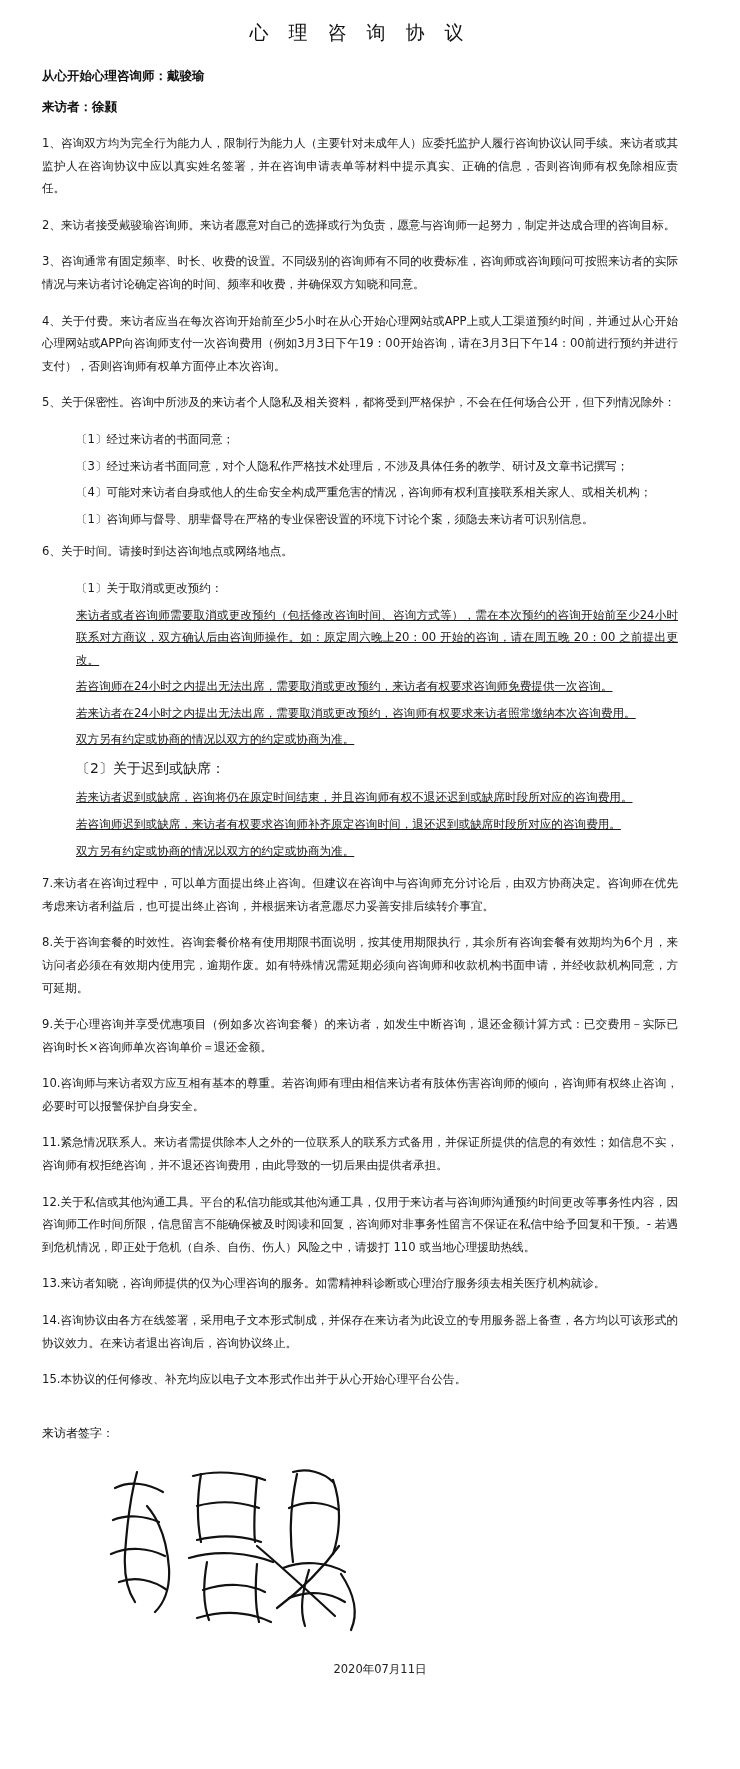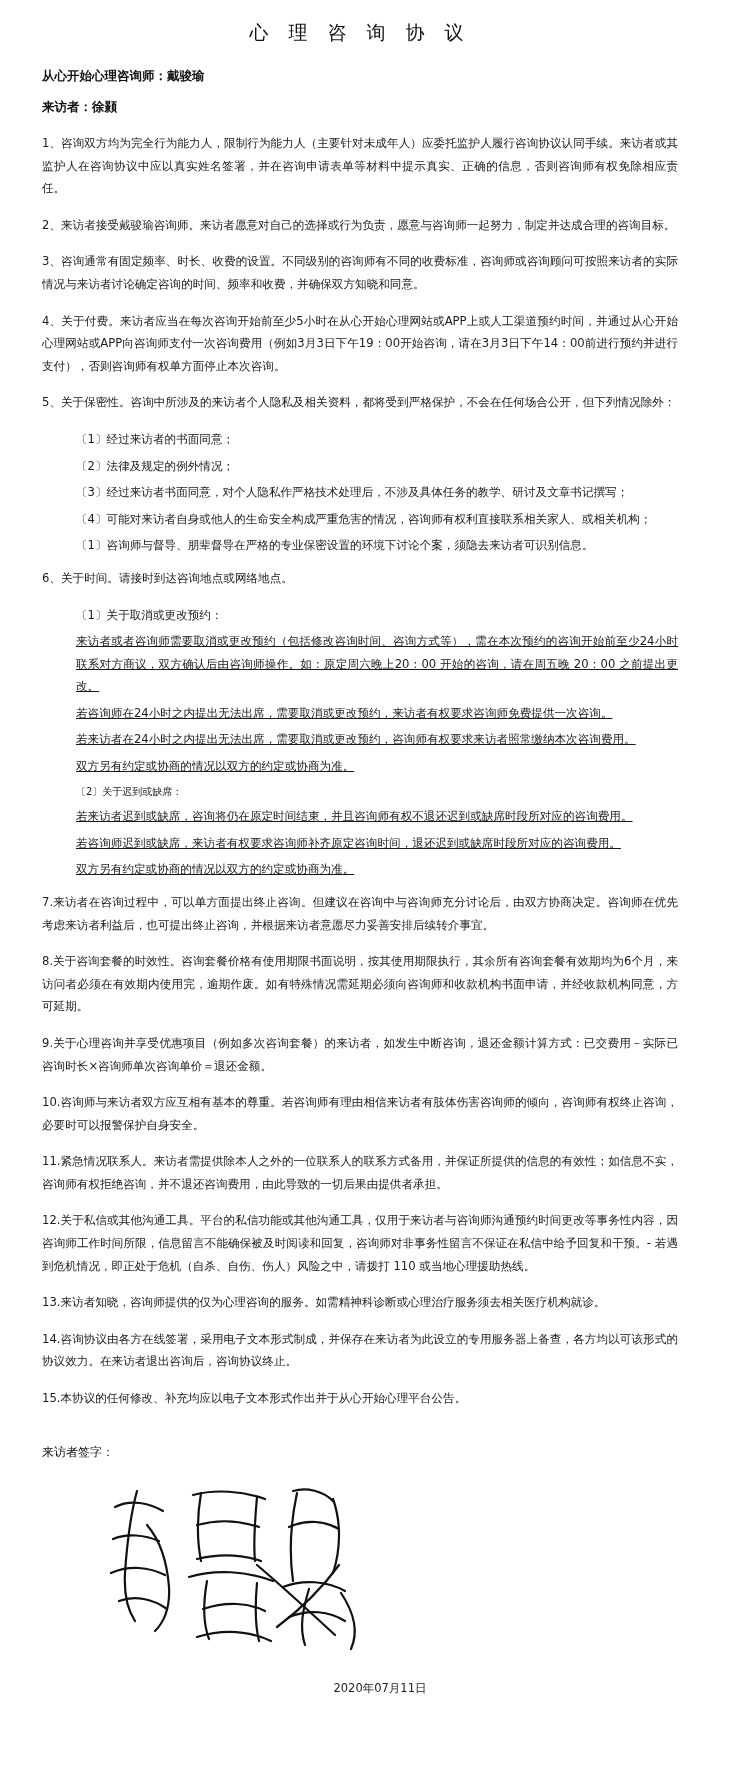--- a/index.html
+++ b/index.html
@@ -49,21 +49,21 @@
   }
   .sub {
     font-size: 11.6px;
     line-height: 1.95;
     margin: 0 0 4px 0;
     padding-left: 34px;
     text-align: justify;
     color: #1a1a1a;
   }
   .sub2 {
-    font-size: 10px;
+    font-size: 14px;
     line-height: 1.95;
     margin: 0 0 4px 0;
     padding-left: 34px;
     text-align: justify;
     color: #1a1a1a;
   }
   .sub-body {
     font-size: 11.6px;
     line-height: 1.95;
     margin: 0 0 4px 0;
@@ -106,21 +106,20 @@
   <div class="counselor-line">从心开始心理咨询师：戴骏瑜</div>
   <div class="visitor-line">来访者：徐颢</div>
 
   <p class="clause">1、咨询双方均为完全行为能力人，限制行为能力人（主要针对未成年人）应委托监护人履行咨询协议认同手续。来访者或其监护人在咨询协议中应以真实姓名签署，并在咨询申请表单等材料中提示真实、正确的信息，否则咨询师有权免除相应责任。</p>
   <p class="clause">2、来访者接受戴骏瑜咨询师。来访者愿意对自己的选择或行为负责，愿意与咨询师一起努力，制定并达成合理的咨询目标。</p>
   <p class="clause">3、咨询通常有固定频率、时长、收费的设置。不同级别的咨询师有不同的收费标准，咨询师或咨询顾问可按照来访者的实际情况与来访者讨论确定咨询的时间、频率和收费，并确保双方知晓和同意。</p>
   <p class="clause">4、关于付费。来访者应当在每次咨询开始前至少5小时在从心开始心理网站或APP上或人工渠道预约时间，并通过从心开始心理网站或APP向咨询师支付一次咨询费用（例如3月3日下午19：00开始咨询，请在3月3日下午14：00前进行预约并进行支付），否则咨询师有权单方面停止本次咨询。</p>
   <p class="clause">5、关于保密性。咨询中所涉及的来访者个人隐私及相关资料，都将受到严格保护，不会在任何场合公开，但下列情况除外：</p>
 
   <p class="sub">〔1〕经过来访者的书面同意；</p>
-  <p class="sub">〔2〕法律及规定的例外情况；</p>
   <p class="sub">〔3〕经过来访者书面同意，对个人隐私作严格技术处理后，不涉及具体任务的教学、研讨及文章书记撰写；</p>
   <p class="sub">〔4〕可能对来访者自身或他人的生命安全构成严重危害的情况，咨询师有权利直接联系相关家人、或相关机构；</p>
   <p class="sub">〔1〕咨询师与督导、朋辈督导在严格的专业保密设置的环境下讨论个案，须隐去来访者可识别信息。</p>
 
   <p class="clause gap-top">6、关于时间。请接时到达咨询地点或网络地点。</p>
   <p class="sub">〔1〕关于取消或更改预约：</p>
   <p class="sub-body">来访者或者咨询师需要取消或更改预约（包括修改咨询时间、咨询方式等），需在本次预约的咨询开始前至少24小时联系对方商议，双方确认后由咨询师操作。如：原定周六晚上20：00 开始的咨询，请在周五晚 20：00 之前提出更改。</p>
   <p class="sub-body">若咨询师在24小时之内提出无法出席，需要取消或更改预约，来访者有权要求咨询师免费提供一次咨询。</p>
   <p class="sub-body">若来访者在24小时之内提出无法出席，需要取消或更改预约，咨询师有权要求来访者照常缴纳本次咨询费用。</p>
   <p class="sub-body">双方另有约定或协商的情况以双方的约定或协商为准。</p>

